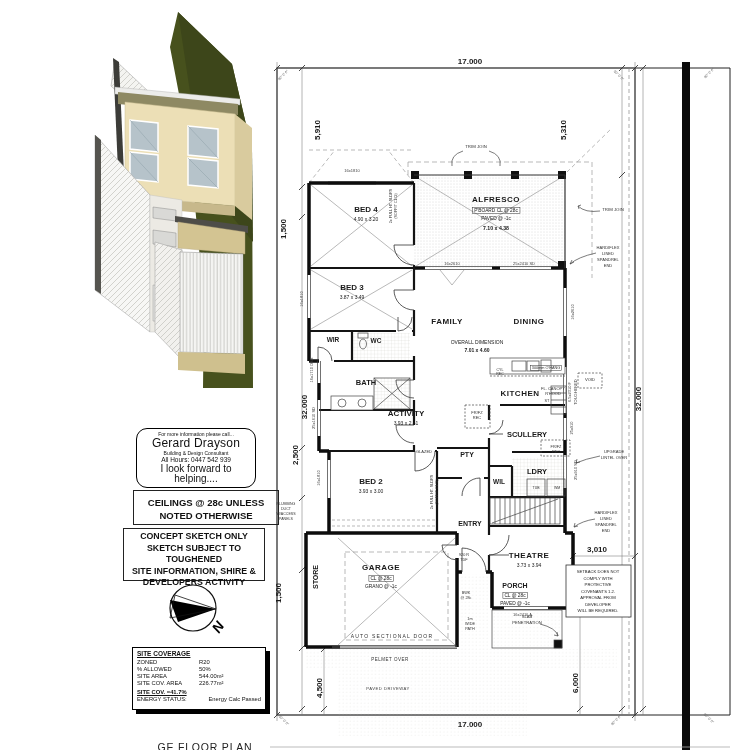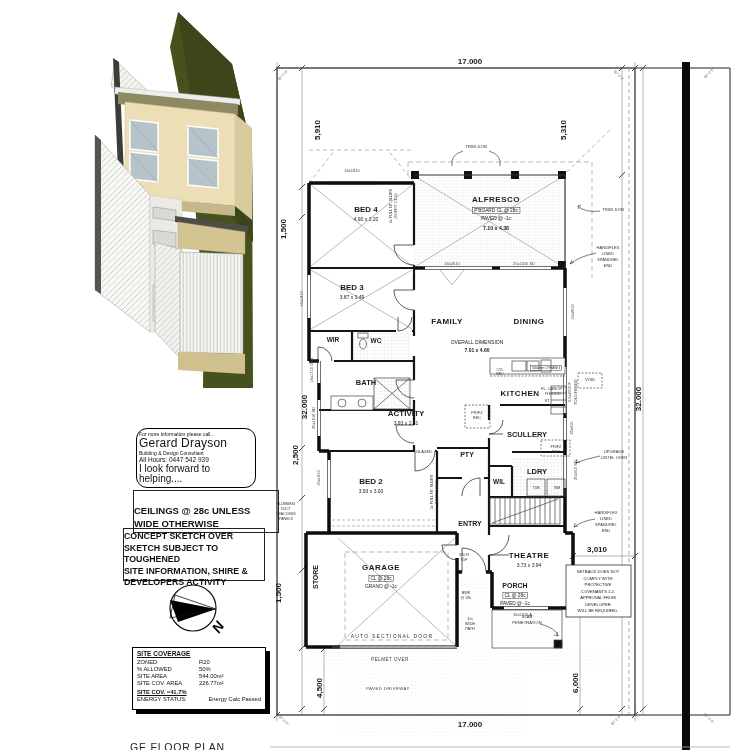--- a/index.html
+++ b/index.html
@@ -1,28 +1,28 @@
 <!DOCTYPE html>
 <html><head>
 <meta charset="utf-8">
 <style>
   html,body{margin:0;padding:0;background:#fff;}
   #sheet{position:relative;width:750px;height:750px;background:#ffffff;overflow:hidden;
          font-family:"Liberation Sans","DejaVu Sans",sans-serif;color:#111;}
   .abs{position:absolute;}
-  .ctr{}
+  .ctr{text-align:center;}
   
   #contact-card{left:136px;top:428px;width:114px;height:54px;border:1.6px solid #000;border-radius:11px;padding:2px 2px;}
   #contact-card .l1{font-size:5px;line-height:6px;}
   #contact-card .nm{font-size:12px;line-height:13px;letter-spacing:.2px;}
   #contact-card .rl{font-size:5px;line-height:6px;}
   #contact-card .hr{font-size:6.5px;line-height:8px;}
   #contact-card .cl{font-size:10px;line-height:10px;}
   
-  #ceiling-note{left:133px;top:490px;width:144px;height:28px;border:1.4px solid #222;font-size:9.5px;font-weight:700;line-height:13px;padding-top:13px;}
+  #ceiling-note{left:133px;top:490px;width:144px;height:28px;border:1.4px solid #222;font-size:9.5px;font-weight:700;line-height:13px;padding-top:5px;}
   
   #concept-note{left:123px;top:528px;width:140px;height:49px;border:1px solid #222;font-size:8.8px;font-weight:700;line-height:11.5px;padding-top:2px;}
   
   #site-coverage{left:132px;top:647px;width:124px;height:57px;border:1.4px solid #000;background:#fff;box-shadow:4px 4px 0 #000;padding:2px 4px;font-size:5.8px;}
   #site-coverage .t{font-weight:700;font-size:6.5px;text-decoration:underline;margin-bottom:2px;}
   #site-coverage .row{display:flex;line-height:7px;}
   #site-coverage .row .lab{width:62px;}
   #site-coverage .cov{font-weight:700;text-decoration:underline;margin-top:2px;line-height:7px;}
   #site-coverage .erow{display:flex;line-height:7px;}
   #site-coverage .erow .ev{margin-left:auto;}
@@ -96,25 +96,25 @@
   <div id="contact-card" class="abs ctr">
     <div class="l1">For more information please call...</div>
     <div class="nm">Gerard Drayson</div>
     <div class="rl">Building &amp; Design Consultant</div>
     <div class="hr">All Hours:  0447 542 939</div>
     <div class="cl">I look forward to helping....</div>
   </div>
 
   <div id="ceiling-note" class="abs ctr">
     <div>CEILINGS @ 28c UNLESS</div>
-    <div>WIDE OTHERWISE</div>
+    <div>NOTED OTHERWISE</div>
   </div>
 
   <div id="concept-note" class="abs ctr">
-    <div>CONCEPT SKETCH OVER</div>
+    <div>CONCEPT SKETCH ONLY</div>
     <div>SKETCH SUBJECT TO TOUGHENED</div>
     <div>SITE INFORMATION, SHIRE &amp;</div>
     <div>DEVELOPERS ACTIVITY</div>
   </div>
 
   <svg class="abs" style="left:155px;top:578px" width="90" height="78" viewBox="0 0 90 78">
     <circle cx="38" cy="30" r="23" fill="none" stroke="#111" stroke-width="1.2"></circle>
     <path d="M15,22 L61,31 L23,44 Z" fill="#000"></path>
     <path d="M15,40 L61,31 L20,17 Z" fill="none" stroke="#111" stroke-width="0.8"></path>
     <text x="64" y="56" font-size="14" font-weight="bold" font-style="italic" transform="rotate(-55 64 56)">N</text>

